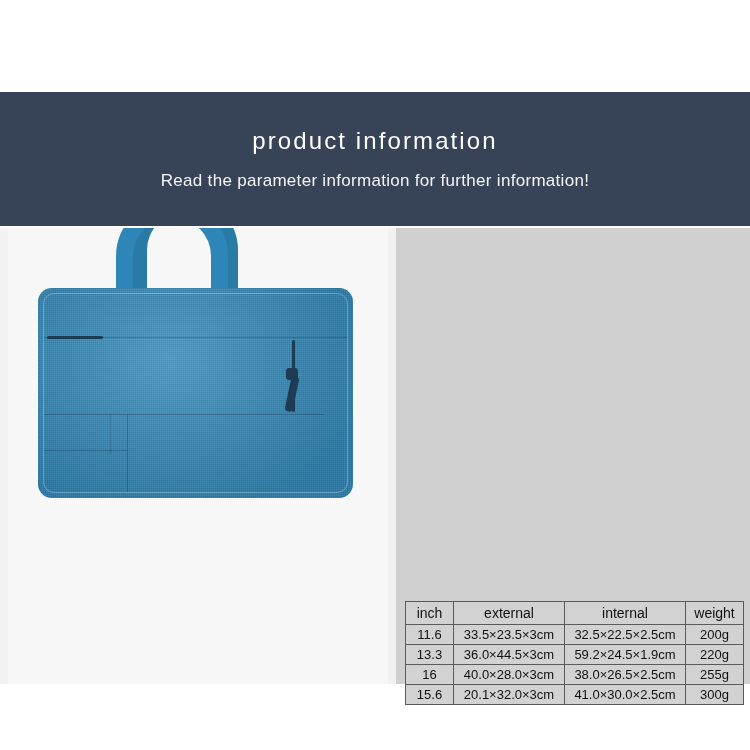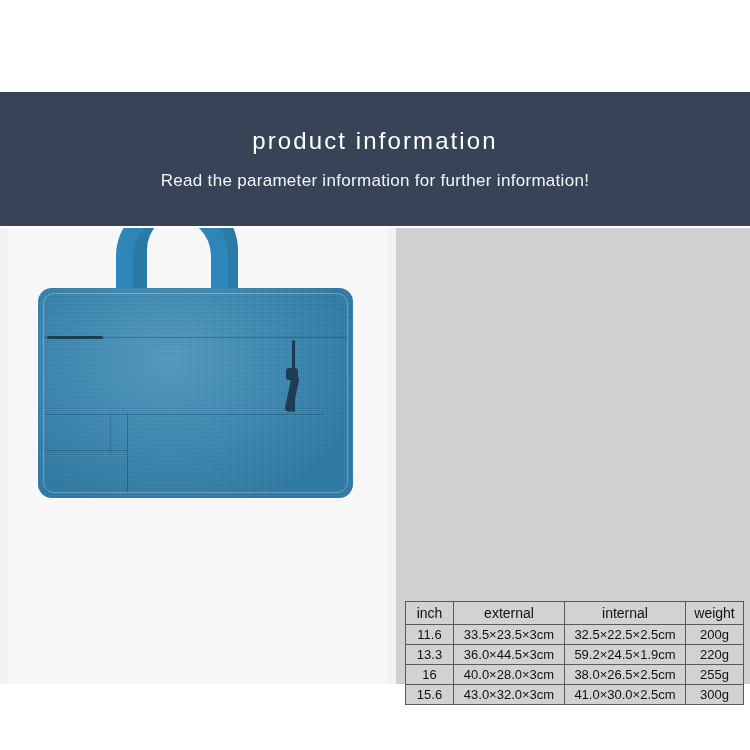--- a/index.html
+++ b/index.html
@@ -349,21 +349,21 @@
           <td>220g</td>
         </tr>
         <tr>
           <td class="cell-inch">16</td>
           <td>40.0×28.0×3cm</td>
           <td>38.0×26.5×2.5cm</td>
           <td>255g</td>
         </tr>
         <tr>
           <td class="cell-inch">15.6</td>
-          <td>43.0×32.0×3cm</td>
+          <td>20.1×32.0×3cm</td>
           <td>41.0×30.0×2.5cm</td>
           <td>300g</td>
         </tr>
       </tbody>
     </table>
 
   </div>
 </div>
 
 </body></html>

